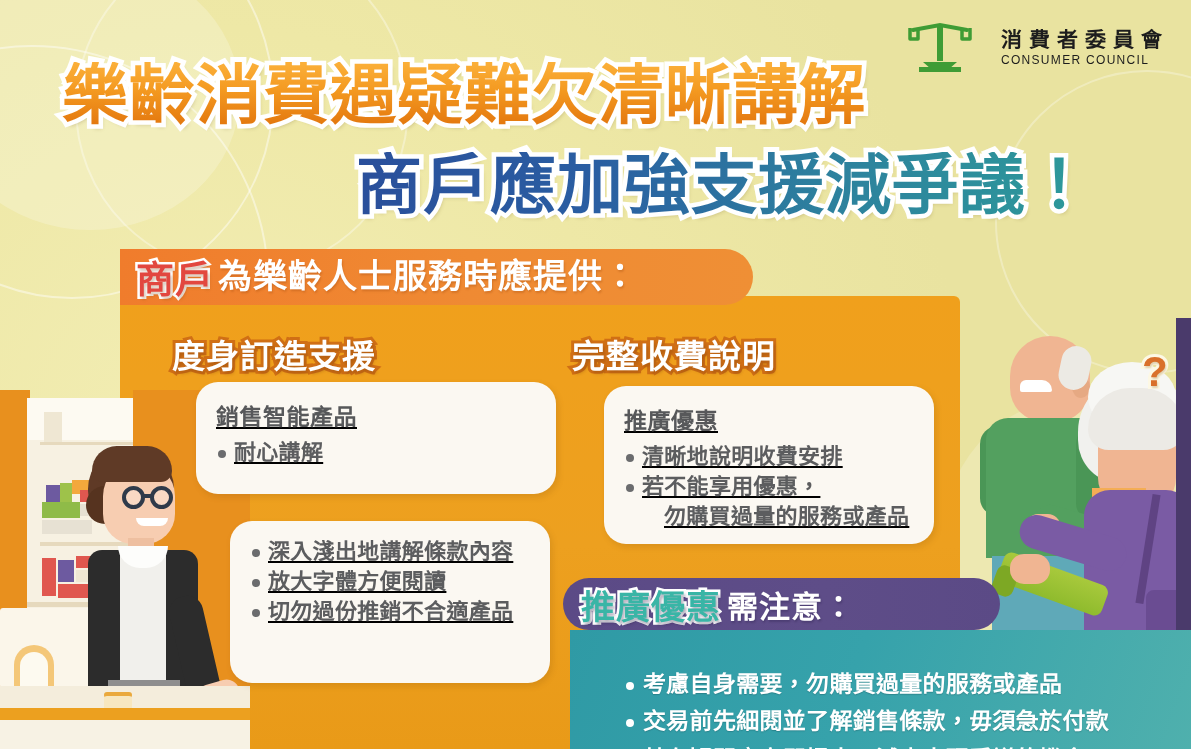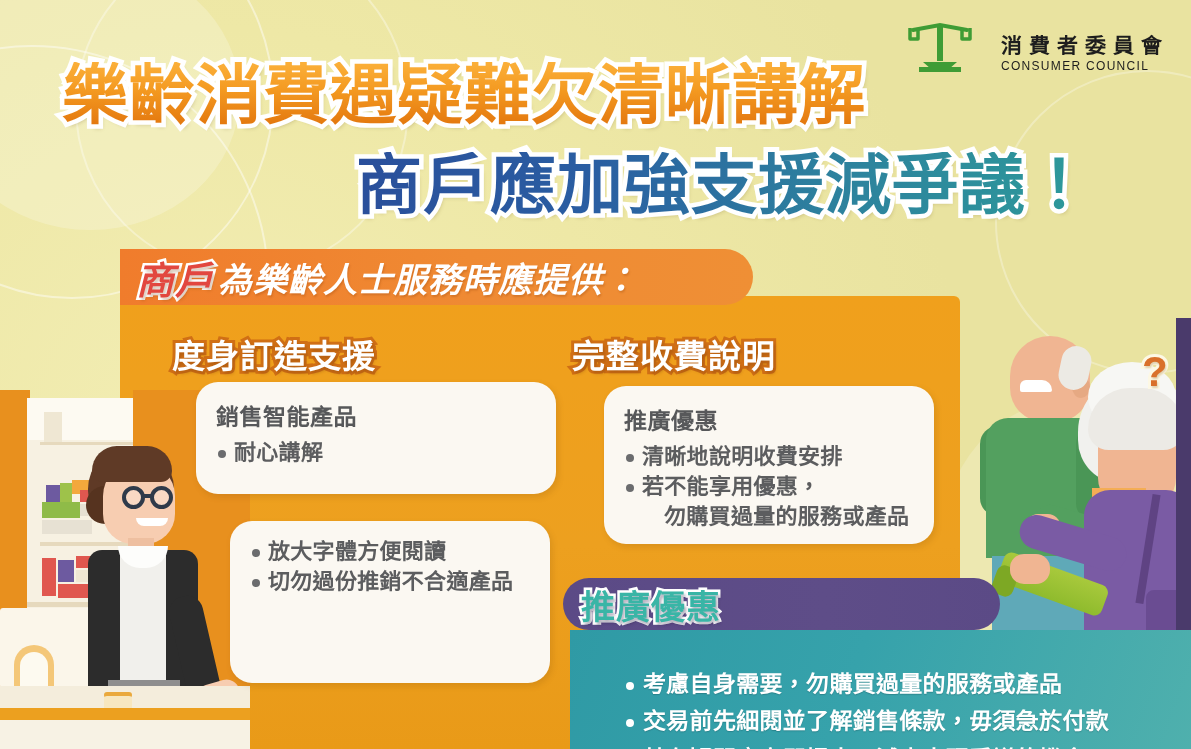--- a/index.html
+++ b/index.html
@@ -19,21 +19,21 @@
   .bgcircle{position:absolute;border-radius:50%;border:2px solid rgba(255,255,255,.45);}
   .c1{left:-130px;top:-105px;width:400px;height:400px;}
   .c2{left:-205px;top:45px;width:470px;height:470px;}
   .c3{left:75px;top:-60px;width:330px;height:330px;border-color:rgba(255,255,255,.35);}
   .c4{left:995px;top:70px;width:300px;height:300px;border-color:rgba(255,255,255,.30);}
   .blob{position:absolute;border-radius:50%;background:rgba(255,255,255,.22);}
   .b1{left:-60px;top:-40px;width:300px;height:270px;}
   .b2{left:940px;top:400px;width:260px;height:300px;background:rgba(255,255,255,.18);}
 
   
-  #logo{position:absolute;right:22px;top:22px;display:flex;align-items:flex-end;gap:28px;}
+  #logo{position:absolute;right:22px;top:22px;display:flex;align-items:center;gap:28px;}
   #logo .mark{width:66px;height:50px;}
   #logo .words{line-height:1;}
   #logo .cn{font-size:21px;letter-spacing:7px;color:#1d1d1d;font-weight:700;}
   #logo .en{font-size:12px;letter-spacing:1.3px;color:#1d1d1d;margin-top:4px;}
 
   
   #headline{position:absolute;left:0;top:62px;width:1191px;}
   .hl-line{white-space:nowrap;font-weight:900;letter-spacing:1px;line-height:1;}
   .hl1{
     position:absolute;left:62px;top:0;font-size:66px;
@@ -62,21 +62,21 @@
   
   #merchant-panel{
     position:absolute;left:120px;top:296px;width:840px;height:453px;
     background:linear-gradient(180deg,#f0a01c 0%,#eda01f 55%,#e99a18 100%);
     border-radius:6px 6px 0 0;
   }
   #merchant-banner{
     position:absolute;left:120px;top:249px;width:633px;height:56px;
     background:linear-gradient(90deg,#f07c2c 0%,#ef8a33 55%,#ef8f35 100%);
     border-radius:0 28px 28px 0;
-    display:flex;align-items:center;padding-left:16px;box-sizing:border-box;font-style:italic;
+    display:flex;padding-left:16px;box-sizing:border-box;
   }
   .banner-kw{
     font-size:38px;font-weight:900;color:#e2473f;
     -webkit-text-stroke:5px #fff;paint-order:stroke fill;
     letter-spacing:1px;position:relative;text-shadow:2px 3px 3px rgba(120,60,10,.28);
   }
   .banner-rest{
     font-size:34px;font-weight:900;color:#fff;letter-spacing:1px;margin-left:4px;
     text-shadow:1px 2px 2px rgba(150,70,10,.28);
   }
@@ -87,21 +87,21 @@
     -webkit-text-stroke:6px #d06f15;paint-order:stroke fill;
     text-shadow:2px 3px 3px rgba(120,60,10,.30);white-space:nowrap;text-align:right;
   }
   #head-left{left:172px;top:330px;}
   #head-right{left:572px;top:330px;}
 
   
   .card{
     position:absolute;background:#fbf8f2;border-radius:22px;
     box-shadow:2px 3px 6px rgba(120,70,10,.18);
-    padding:16px 18px 14px 20px;box-sizing:border-box;
+    padding:16px 18px 14px 20px;box-sizing:border-box;text-decoration:underline;
   }
   .card-title{
     font-size:23px;font-weight:900;color:#57585a;letter-spacing:.5px;margin-bottom:6px;
   }
   .bullets{list-style:none;margin:0;padding:0;}
   .bullets li{
     font-size:22px;color:#5c5d5f;font-weight:700;line-height:1.36;
     position:relative;padding-left:18px;letter-spacing:.3px;white-space:nowrap;
   }
   .bullets li::before{
@@ -336,37 +336,39 @@
 
   <div class="card" id="card-1">
     <div class="card-title">銷售智能產品</div>
     <ul class="bullets">
       <li>耐心講解</li>
     </ul>
   </div>
 
   <div class="card" id="card-2">
     <ul class="bullets">
+      <li>深入淺出地講解條款內容</li>
       <li>放大字體方便閱讀</li>
       <li>切勿過份推銷不合適產品</li>
     </ul>
   </div>
 
   <div class="card" id="card-3">
     <div class="card-title">推廣優惠</div>
     <ul class="bullets">
       <li>清晰地說明收費安排</li>
       <li>若不能享用優惠，</li>
       <li class="cont">勿購買過量的服務或產品</li>
     </ul>
   </div>
 
   <div id="teal-panel"></div>
   <div id="consumer-banner">
     <span class="cb-kw">推廣優惠</span>
+    <span class="cb-rest">需注意：</span>
   </div>
   <ul id="teal-bullets">
     <li>考慮自身需要，勿購買過量的服務或產品</li>
     <li>交易前先細閱並了解銷售條款，毋須急於付款</li>
     <li>若有疑問應立即提出，減少出現爭議的機會</li>
   </ul>
 
 </div>
 
 </body></html>

